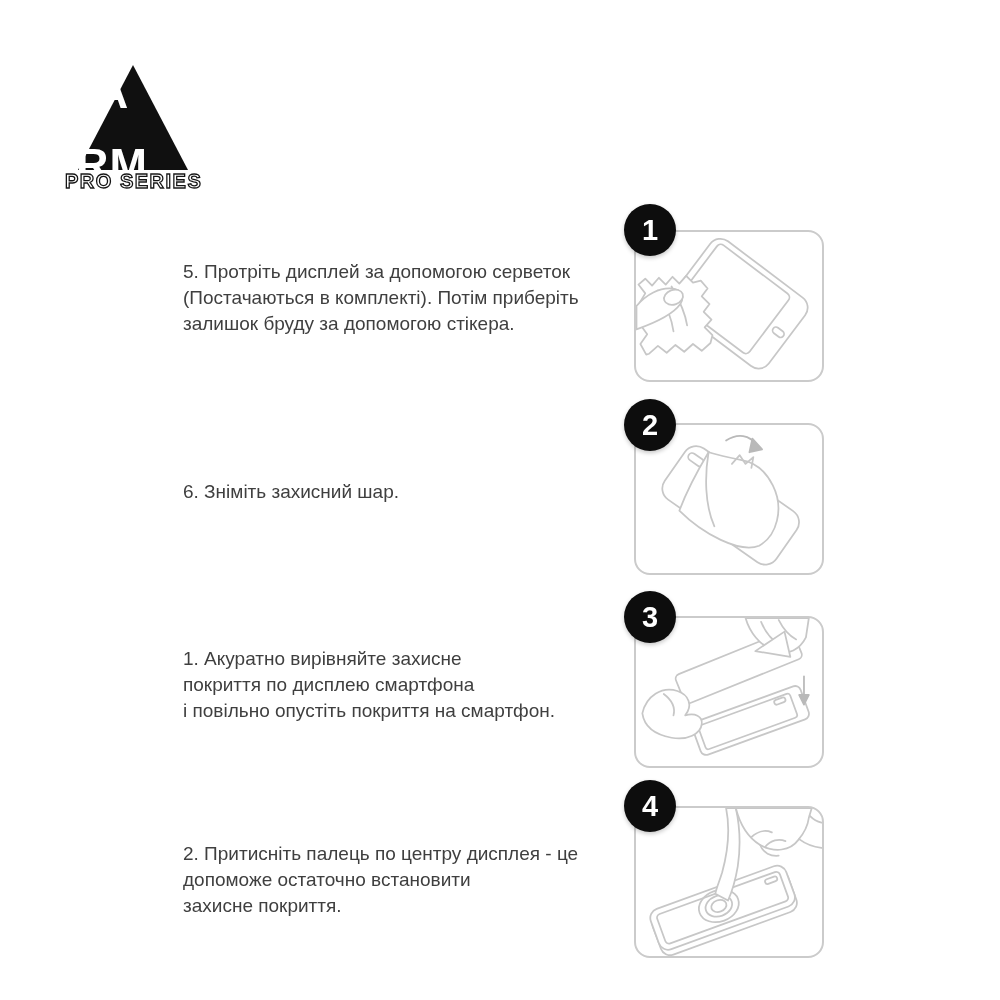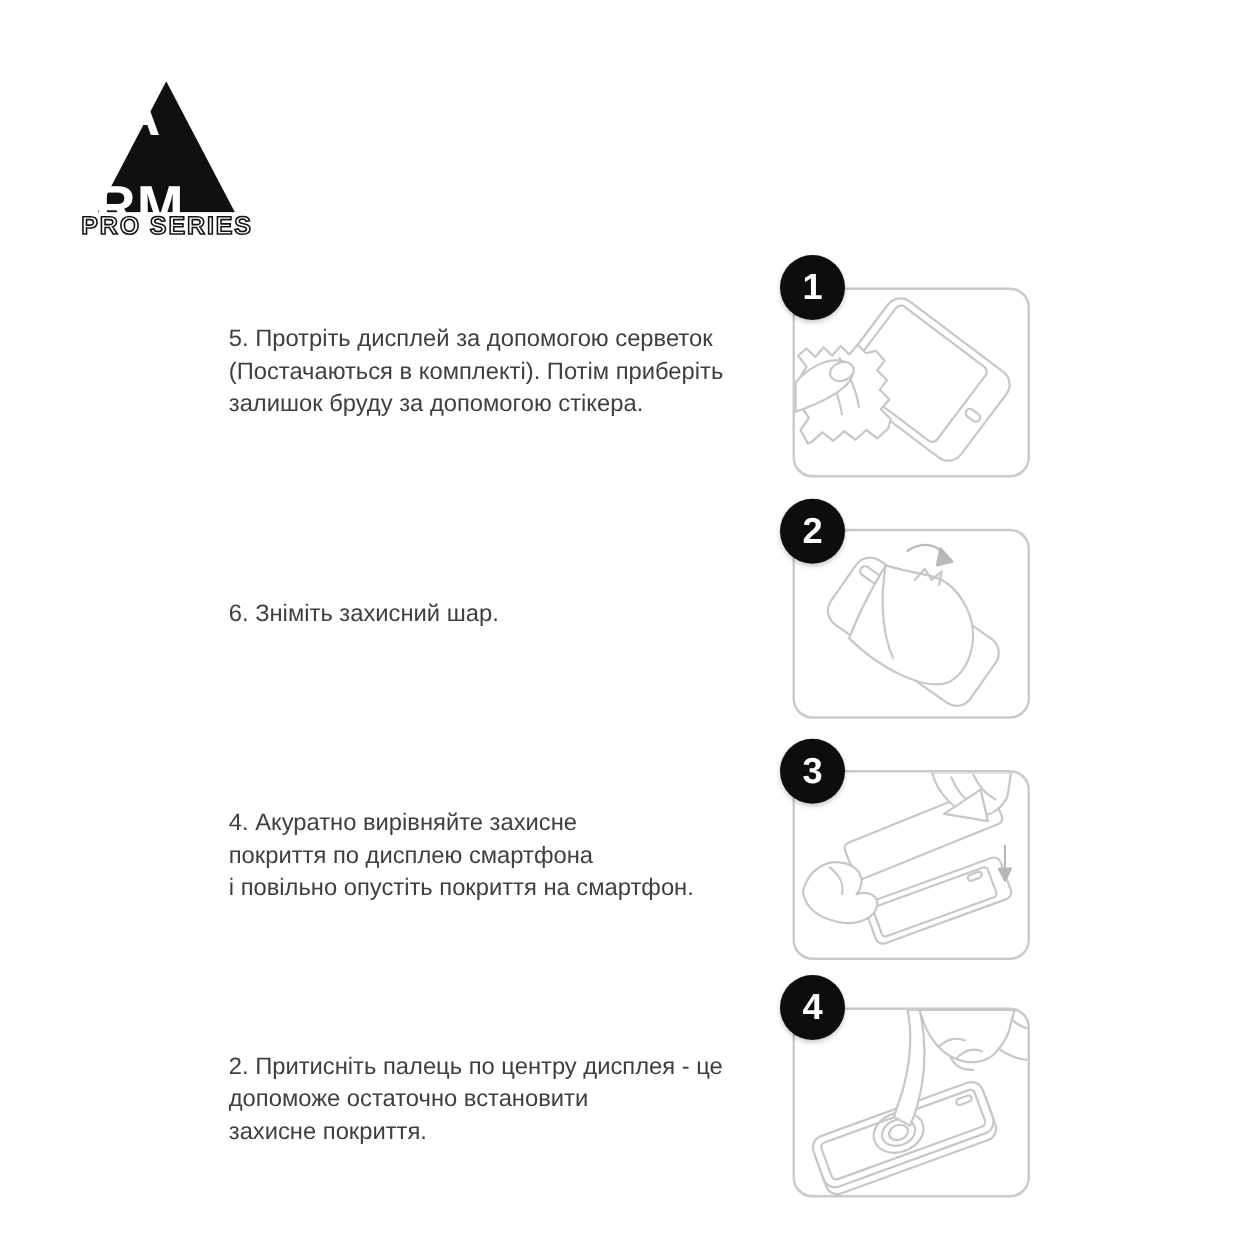--- a/index.html
+++ b/index.html
@@ -59,21 +59,21 @@
     <div class="tri-a">A</div>
     <div class="tri-rm">RM</div>
     <div class="pro">PRO SERIES</div>
   </div>
 
 
   <div class="step-text t1">5. Протріть дисплей за допомогою серветок
 (Постачаються в комплекті). Потім приберіть
 залишок бруду за допомогою стікера.</div>
   <div class="step-text t2">6. Зніміть захисний шар.</div>
-  <div class="step-text t3">4. Акуратно вирівняйте захисне
+  <div class="step-text t3">1. Акуратно вирівняйте захисне
 покриття по дисплею смартфона
 і повільно опустіть покриття на смартфон.</div>
   <div class="step-text t4">2. Притисніть палець по центру дисплея - це
 допоможе остаточно встановити
 захисне покриття.</div>
 
   <div class="badge b1">1</div>
   <div class="badge b2">2</div>
   <div class="badge b3">3</div>
   <div class="badge b4">4</div>

